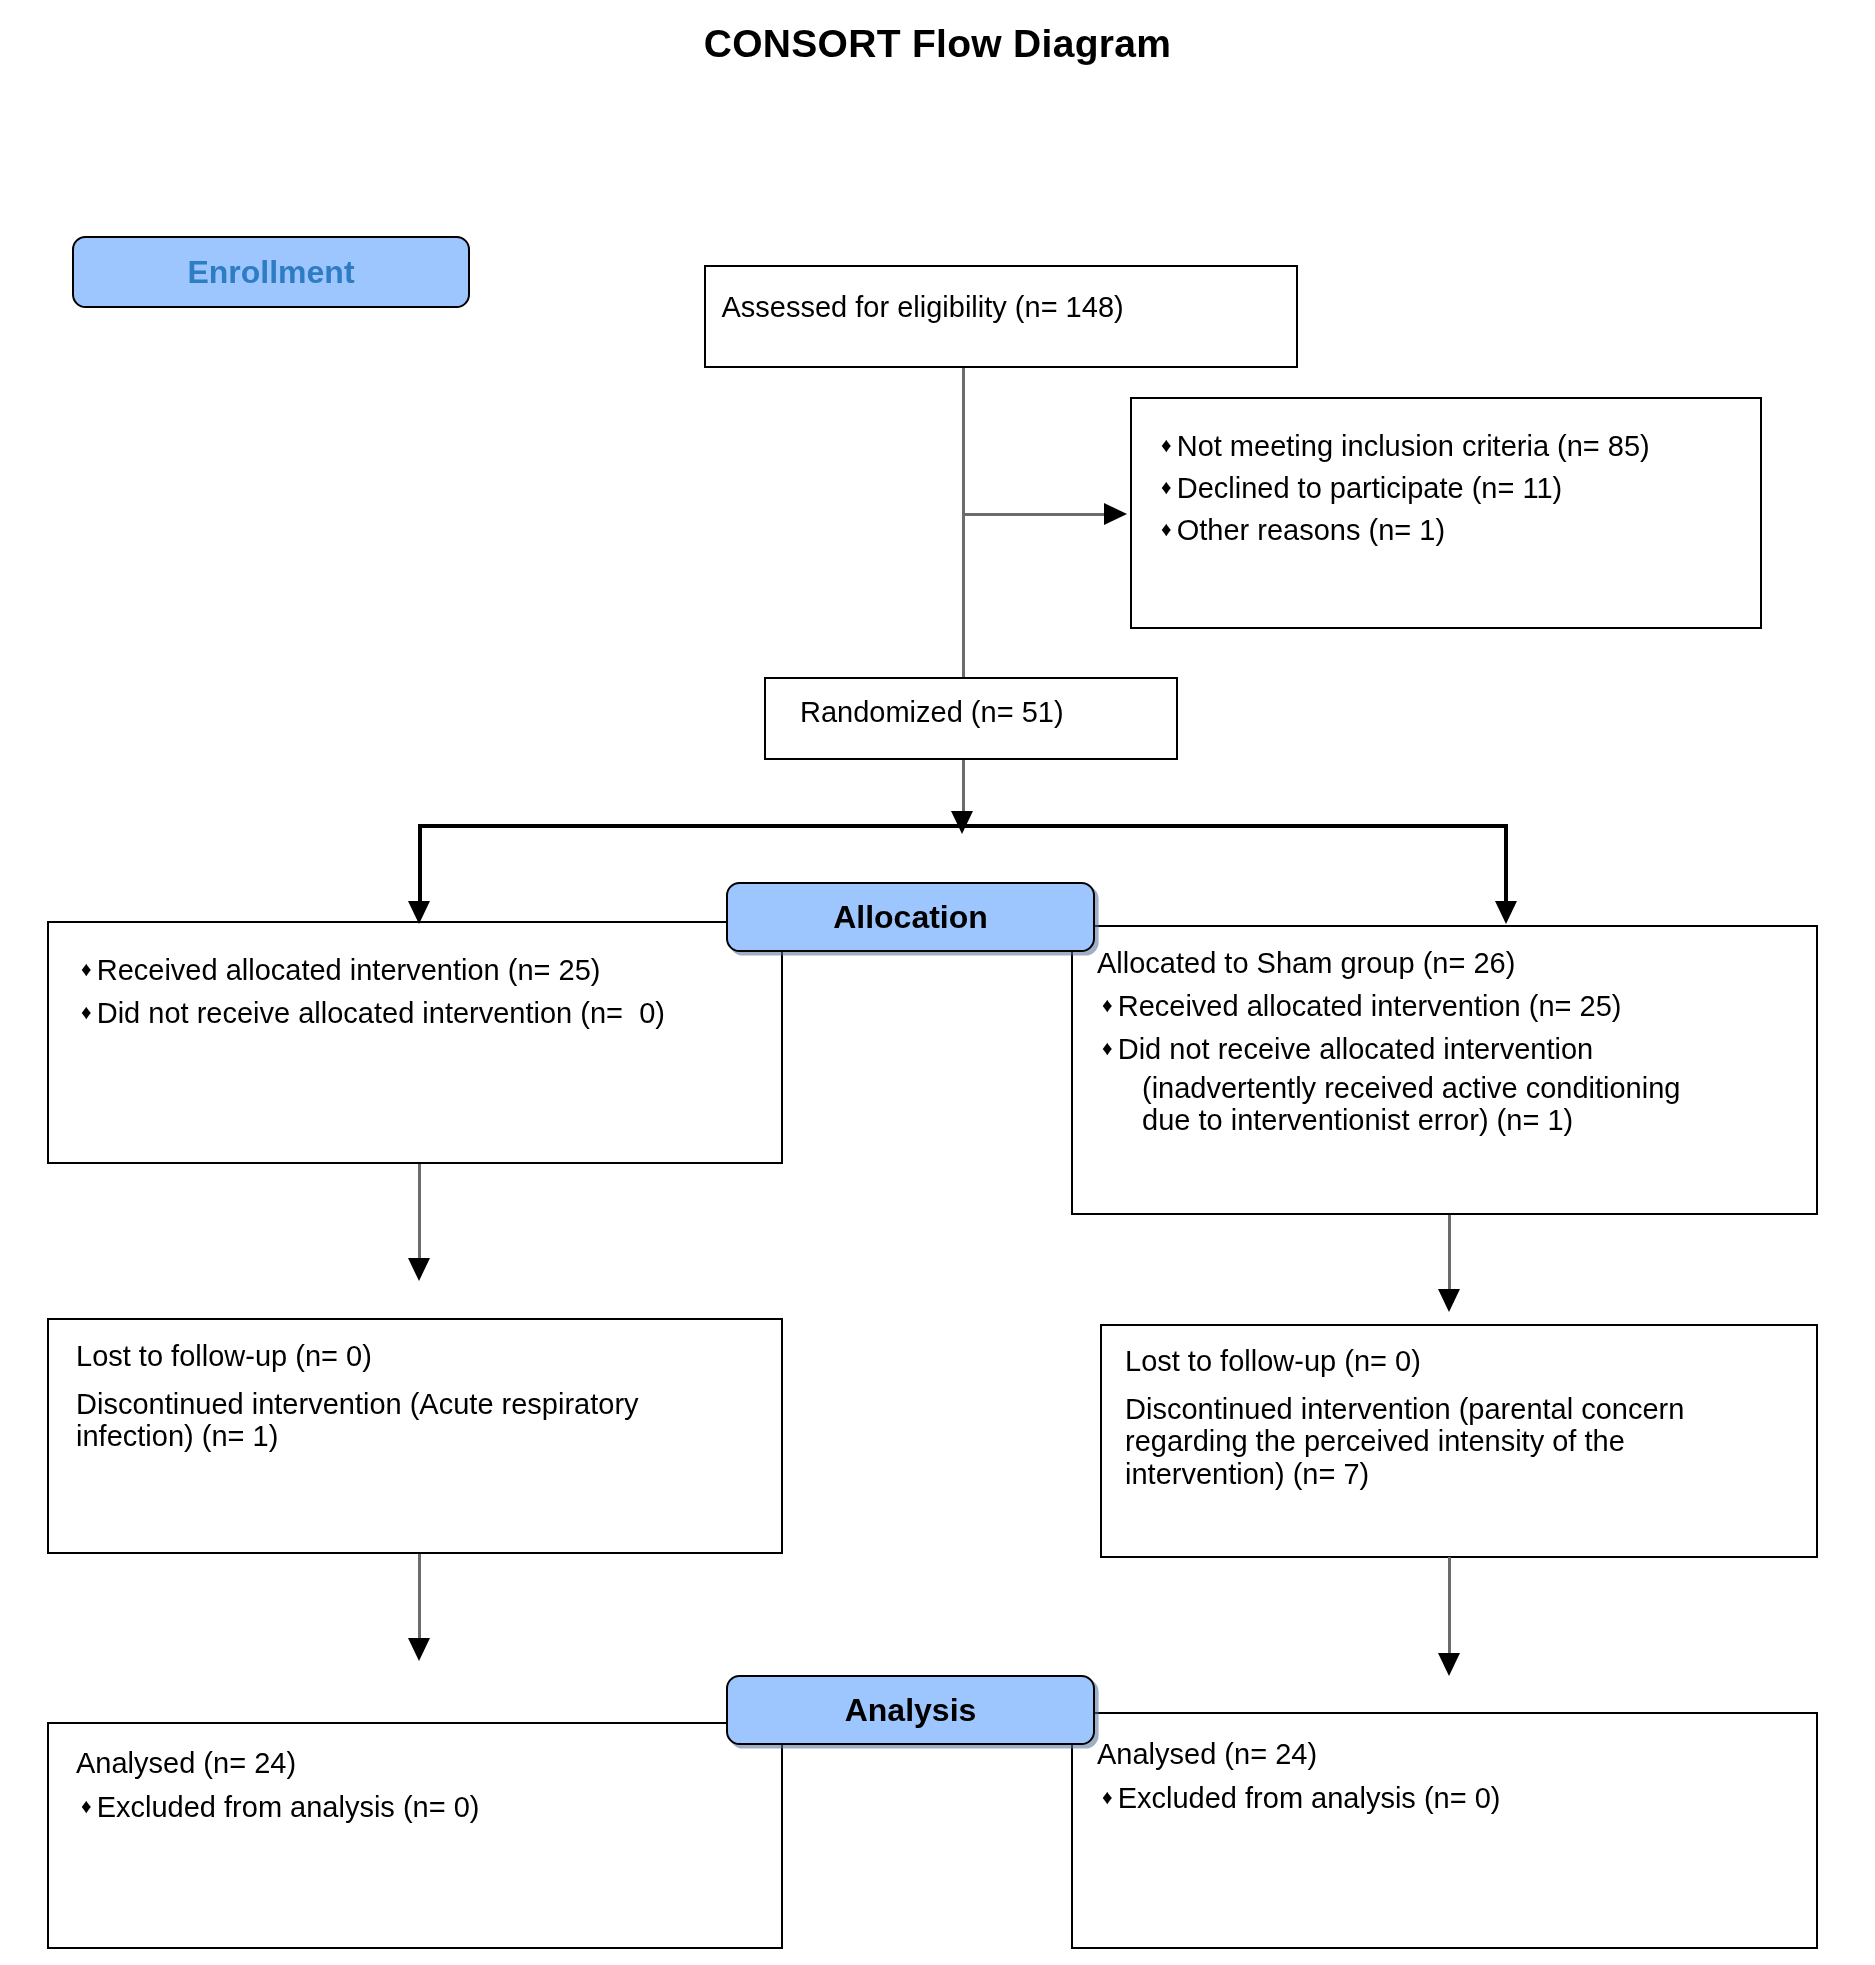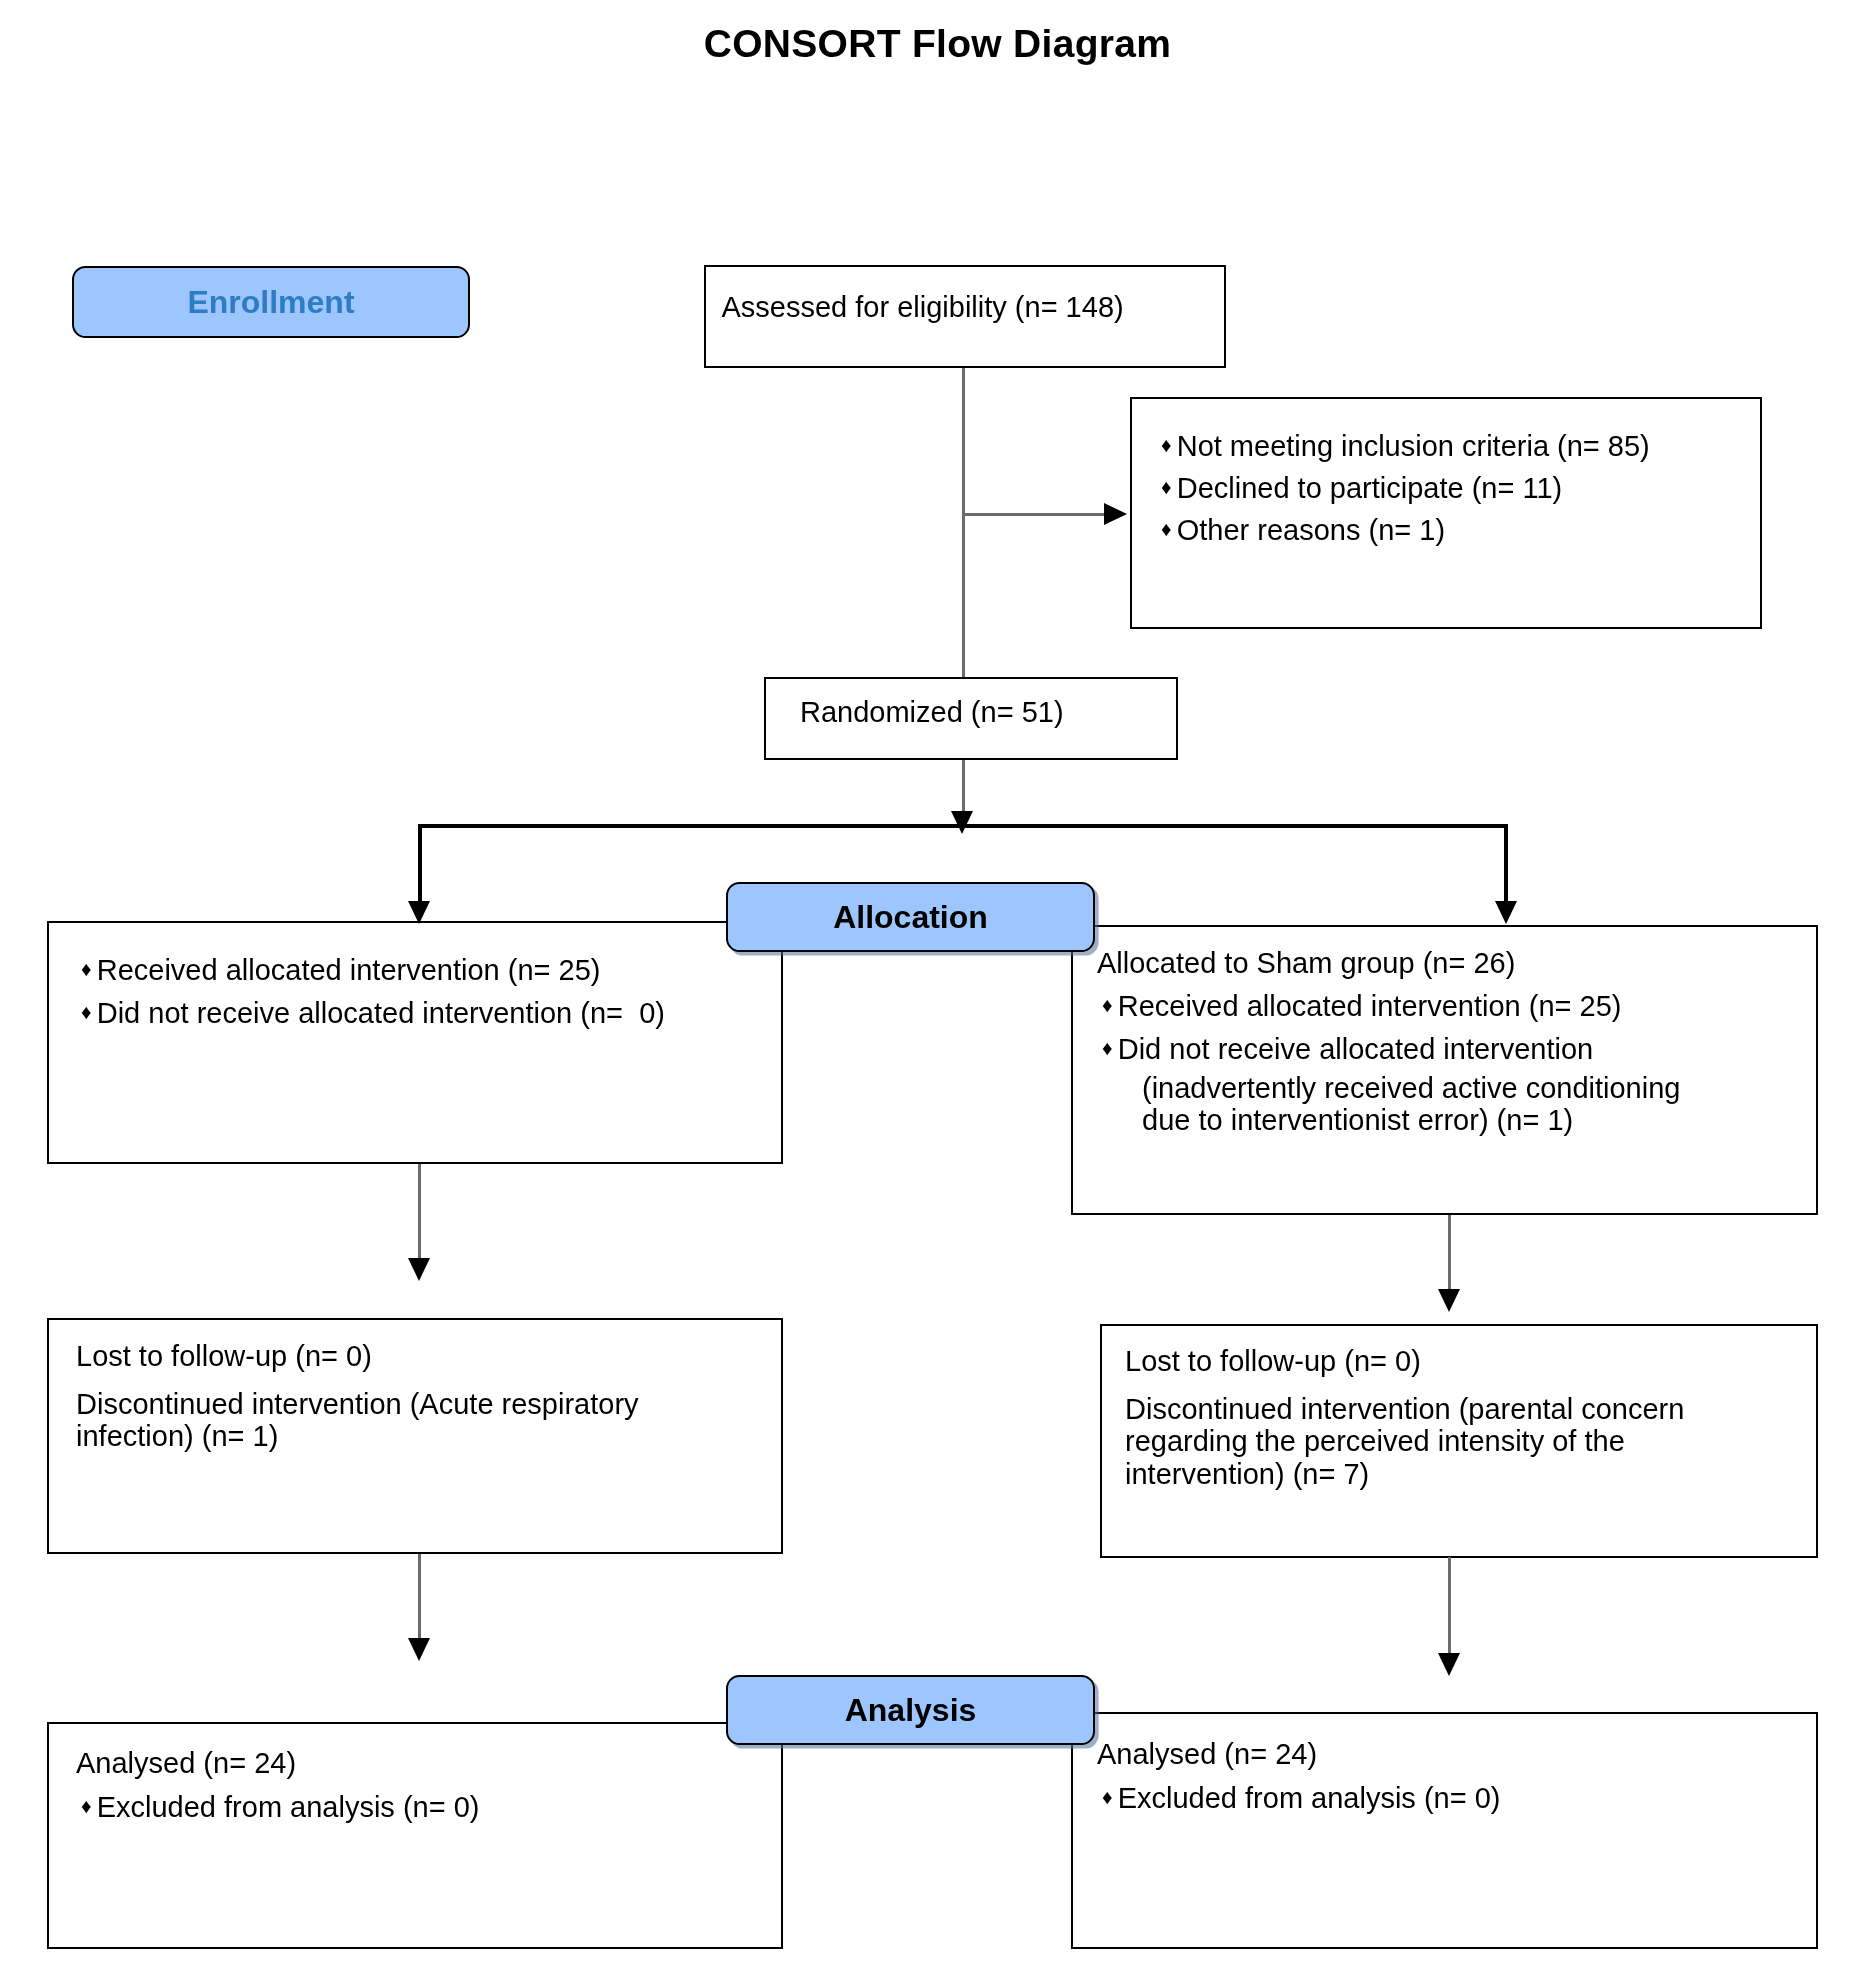--- a/index.html
+++ b/index.html
@@ -45,25 +45,25 @@
          border-top:11.4px solid transparent;border-bottom:11.4px solid transparent;
          border-left:23px solid #000;}
 </style>
 </head>
 <body>
 
 <div id="stage">
 
   <div class="ttl">CONSORT Flow Diagram</div>
 
-  <div class="badge enroll" style="left:72px;top:266px;width:398px;height:72px;">
+  <div class="badge enroll" style="left:72px;top:236px;width:398px;height:72px;">
     <span>Enrollment</span>
   </div>
 
-  <div class="box" style="left:704px;top:265px;width:522px;height:103px;">
+  <div class="box" style="left:704px;top:265px;width:594px;height:103px;">
     <div class="pad" style="padding-top:24px;">
       <div class="ln">Assessed for eligibility (n= 148)</div>
     </div>
   </div>
 
   <div class="vl" style="left:962px;top:368px;height:309px;"></div>
 
   <div class="hl" style="left:962px;top:513px;width:161px;"></div>
   <div class="arw-r" style="left:1104px;top:503px;"></div>
 

